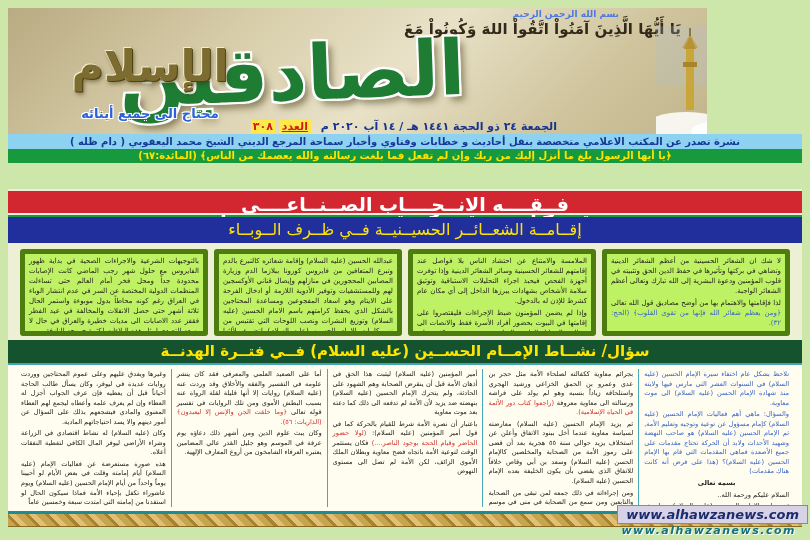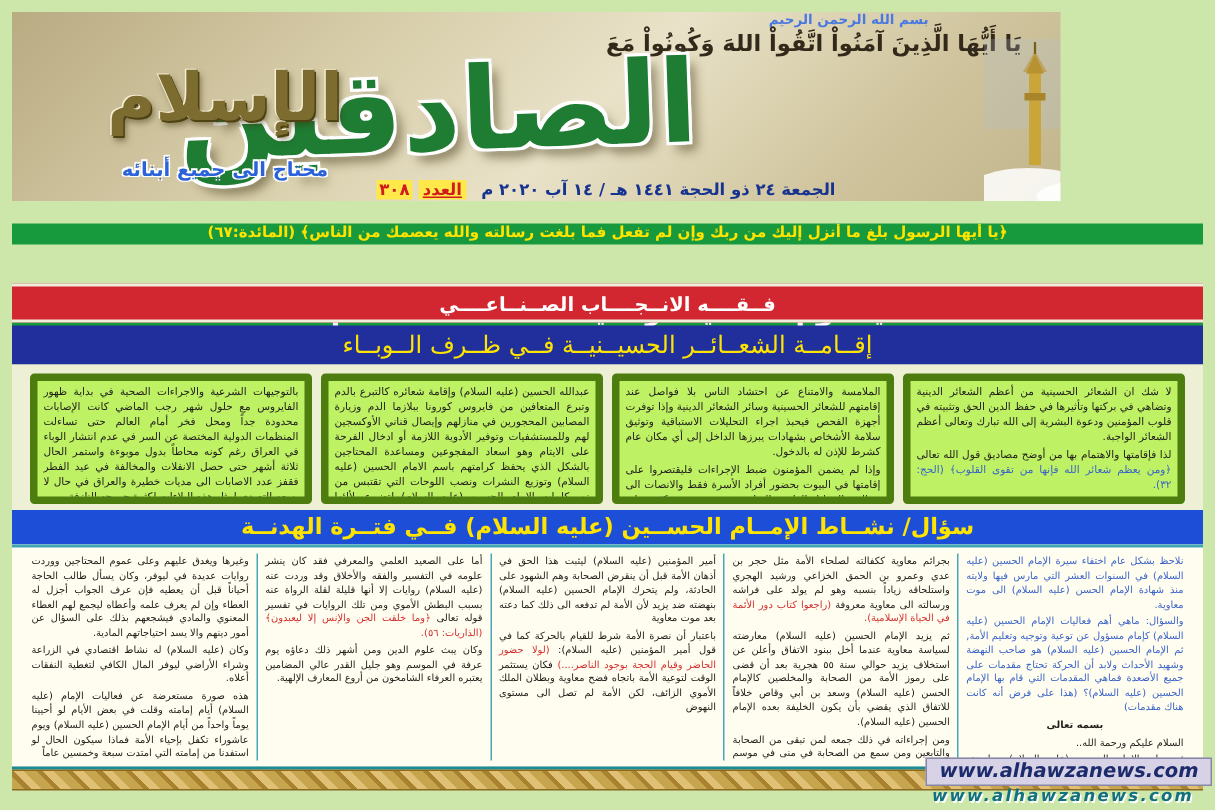--- a/index.html
+++ b/index.html
@@ -24,24 +24,24 @@
   .dateline{position:absolute;bottom:1px;right:150px;font-size:11px;font-weight:bold;color:#16338f;}
   .issue-chip{background:#ffe84a;color:#d21b1b;text-decoration:underline;padding:0 3px;margin-right:6px;}
   .issue-num{background:#ffe84a;color:#d21b1b;padding:0 2px;}
   .mosque{position:absolute;top:18px;left:648px;width:146px;height:108px;}
 
   
   .band{position:absolute;left:8px;width:794px;text-align:center;overflow:hidden;white-space:nowrap;}
   .band-info{top:134px;height:15px;line-height:15px;background:#8ed2f2;color:#143a96;font-size:10px;font-weight:bold;}
   .band-quran{top:149px;height:14px;line-height:14px;background:#17993e;color:#ffe400;font-size:10px;font-weight:bold;}
   .band-ghadir{top:163px;height:24px;line-height:24px;background:#17993e;color:#ffffff;font-size:19px;font-weight:bold;margin-top:32px;}
-  .band-red{top:189px;height:26px;line-height:26px;background:#d22730;color:#ffffff;font-size:13px;font-weight:bold;
+  .band-red{top:189px;height:26px;line-height:26px;background:#d22730;color:#ffffff;font-size:19px;font-weight:bold;
     border-top:2px solid #efeddc;border-bottom:2px solid #efeddc;box-sizing:border-box;}
   .band-navy{top:217px;height:26px;line-height:26px;background:#202f9c;color:#ffe400;font-size:16px;font-weight:normal;}
-  .band-question{top:340px;height:23px;line-height:23px;background:#1d4ed8;color:#ffe400;font-size:15px;font-weight:bold;}
+  .band-question{top:340px;height:23px;line-height:23px;background:#14532d;color:#ffe400;font-size:15px;font-weight:bold;}
 
   
   .top-section{position:absolute;left:8px;top:243px;width:794px;height:97px;background:#eef0d6;
     display:flex;flex-direction:row;gap:6px;padding:6px 12px 4px 12px;box-sizing:border-box;}
   .tcol{flex:1;background:#bef264;border:5px solid #4d7c0f;border-radius:3px;
     padding:3px 4px;font-size:7px;line-height:1.42;text-align:justify;color:#23211c;overflow:hidden;}
   .tcol p{margin:0 0 2px 0;}
   .blue-q{color:#3a63c8;}
 
   .bottom-section{position:absolute;left:8px;top:363px;width:794px;height:148px;background:#fffdf0;
@@ -110,20 +110,21 @@
       <ellipse cx="135" cy="98" rx="30" ry="12" fill="#ffffff" opacity="0.75"></ellipse>
     </svg>
 
     <div class="dateline">
       <span>الجمعة ٢٤ ذو الحجة ١٤٤١ هـ / ١٤ آب ٢٠٢٠ م</span>
       <span class="issue-chip">العدد</span>
       <span class="issue-num">٣٠٨</span>
     </div>
   </div>
 
+  <div class="band band-info">نشرة تصدر عن المكتب الاعلامي متخصصة بنقل أحاديث و خطابات وفتاوي وأخبار سماحة المرجع الديني الشيخ محمد اليعقوبي ( دام ظله )</div>
   <div class="band band-quran">﴿يا أيها الرسول بلغ ما أنزل إليك من ربك وإن لم تفعل فما بلغت رسالته والله يعصمك من الناس﴾ (المائدة:٦٧)</div>
   <div class="band band-ghadir">يــــوم الـغـديــــر عـيــــد الله الأعظــــم</div>
   <div class="band band-red">فــقــــه الانــجــــاب الصــنــاعــــي</div>
   <div class="band band-navy">إقــامــة الشعــائــر الحسيــنيــة فــي ظــرف الــوبــاء</div>
 
   <div class="top-section">
     <div class="tcol">
       <p>لا شك ان الشعائر الحسينية من أعظم الشعائر الدينية وتضاهي في بركتها وتأثيرها في حفظ الدين الحق وتثبيته في قلوب المؤمنين ودعوة البشرية إلى الله تبارك وتعالى أعظم الشعائر الواجبة.</p>
       <p>
         <span>لذا فإقامتها والاهتمام بها من أوضح مصاديق قول الله تعالى</span>

